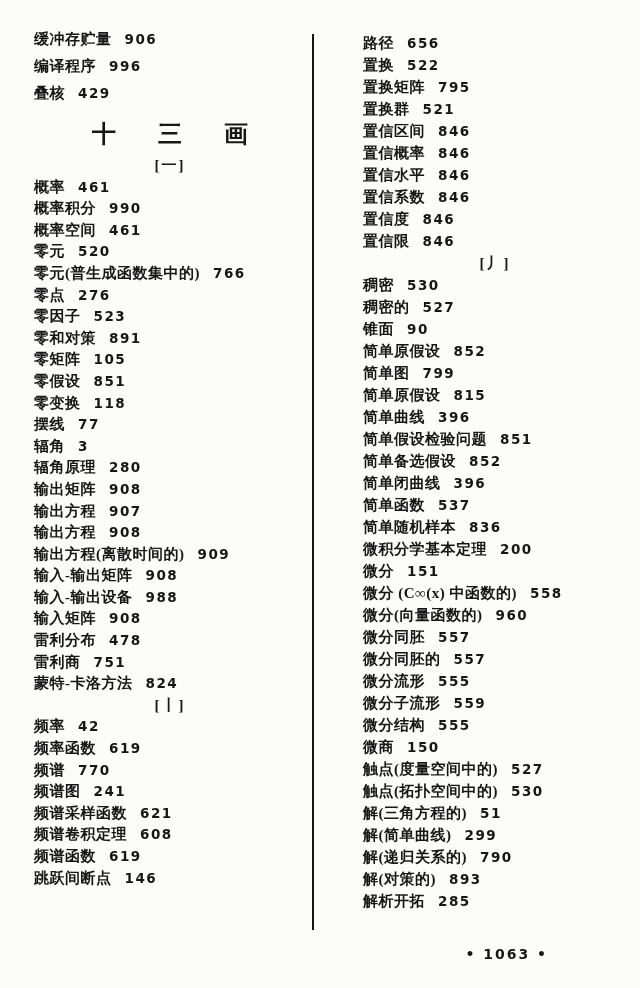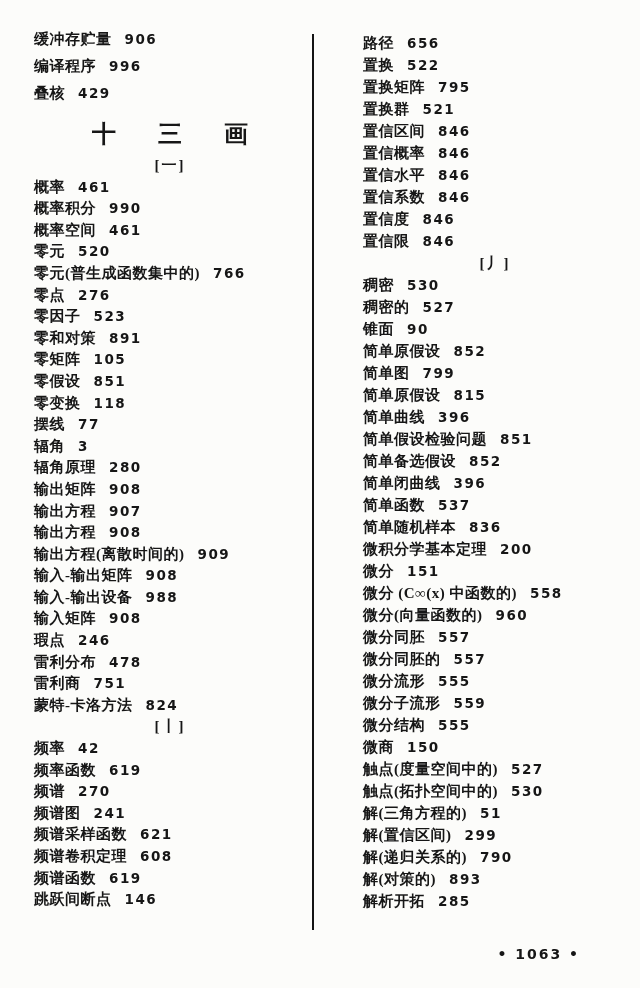--- a/index.html
+++ b/index.html
@@ -30,21 +30,21 @@
   .section-title{
     height:48px;box-sizing:border-box;padding-top:12px;line-height:30px;
     text-align:center;font-size:24px;font-weight:700;word-spacing:36px;
   }
   .radical{
     height:21.6px;line-height:21.6px;text-align:center;
     font-size:15px;font-weight:700;letter-spacing:2px;
   }
   .page-number{
     position:absolute;left:0;top:946px;width:640px;box-sizing:border-box;
-    text-align:right;padding-right:60px;
+    text-align:right;padding-right:92px;
     font-family:"DejaVu Sans",sans-serif;
     font-size:14px;font-weight:700;letter-spacing:2px;
   }
 </style>
 </head>
 <body>
 
 <div class="page">
   <div class="col" id="col-left">
       <div class="entry">
@@ -139,24 +139,20 @@
       </div>
       <div class="entry">
         <span class="term">输入-输出设备</span>
         <span class="pg">988</span>
       </div>
       <div class="entry">
         <span class="term">输入矩阵</span>
         <span class="pg">908</span>
       </div>
       <div class="entry">
-        <span class="term">瑕点</span>
-        <span class="pg">246</span>
-      </div>
-      <div class="entry">
         <span class="term">雷利分布</span>
         <span class="pg">478</span>
       </div>
       <div class="entry">
         <span class="term">雷利商</span>
         <span class="pg">751</span>
       </div>
       <div class="entry">
         <span class="term">蒙特-卡洛方法</span>
         <span class="pg">824</span>
@@ -165,21 +161,21 @@
       <div class="entry">
         <span class="term">频率</span>
         <span class="pg">42</span>
       </div>
       <div class="entry">
         <span class="term">频率函数</span>
         <span class="pg">619</span>
       </div>
       <div class="entry">
         <span class="term">频谱</span>
-        <span class="pg">270</span>
+        <span class="pg">770</span>
       </div>
       <div class="entry">
         <span class="term">频谱图</span>
         <span class="pg">241</span>
       </div>
       <div class="entry">
         <span class="term">频谱采样函数</span>
         <span class="pg">621</span>
       </div>
       <div class="entry">
@@ -332,21 +328,21 @@
       </div>
       <div class="entry">
         <span class="term">触点(拓扑空间中的)</span>
         <span class="pg">530</span>
       </div>
       <div class="entry">
         <span class="term">解(三角方程的)</span>
         <span class="pg">51</span>
       </div>
       <div class="entry">
-        <span class="term">解(置信区间)</span>
+        <span class="term">解(简单曲线)</span>
         <span class="pg">299</span>
       </div>
       <div class="entry">
         <span class="term">解(递归关系的)</span>
         <span class="pg">790</span>
       </div>
       <div class="entry">
         <span class="term">解(对策的)</span>
         <span class="pg">893</span>
       </div>

